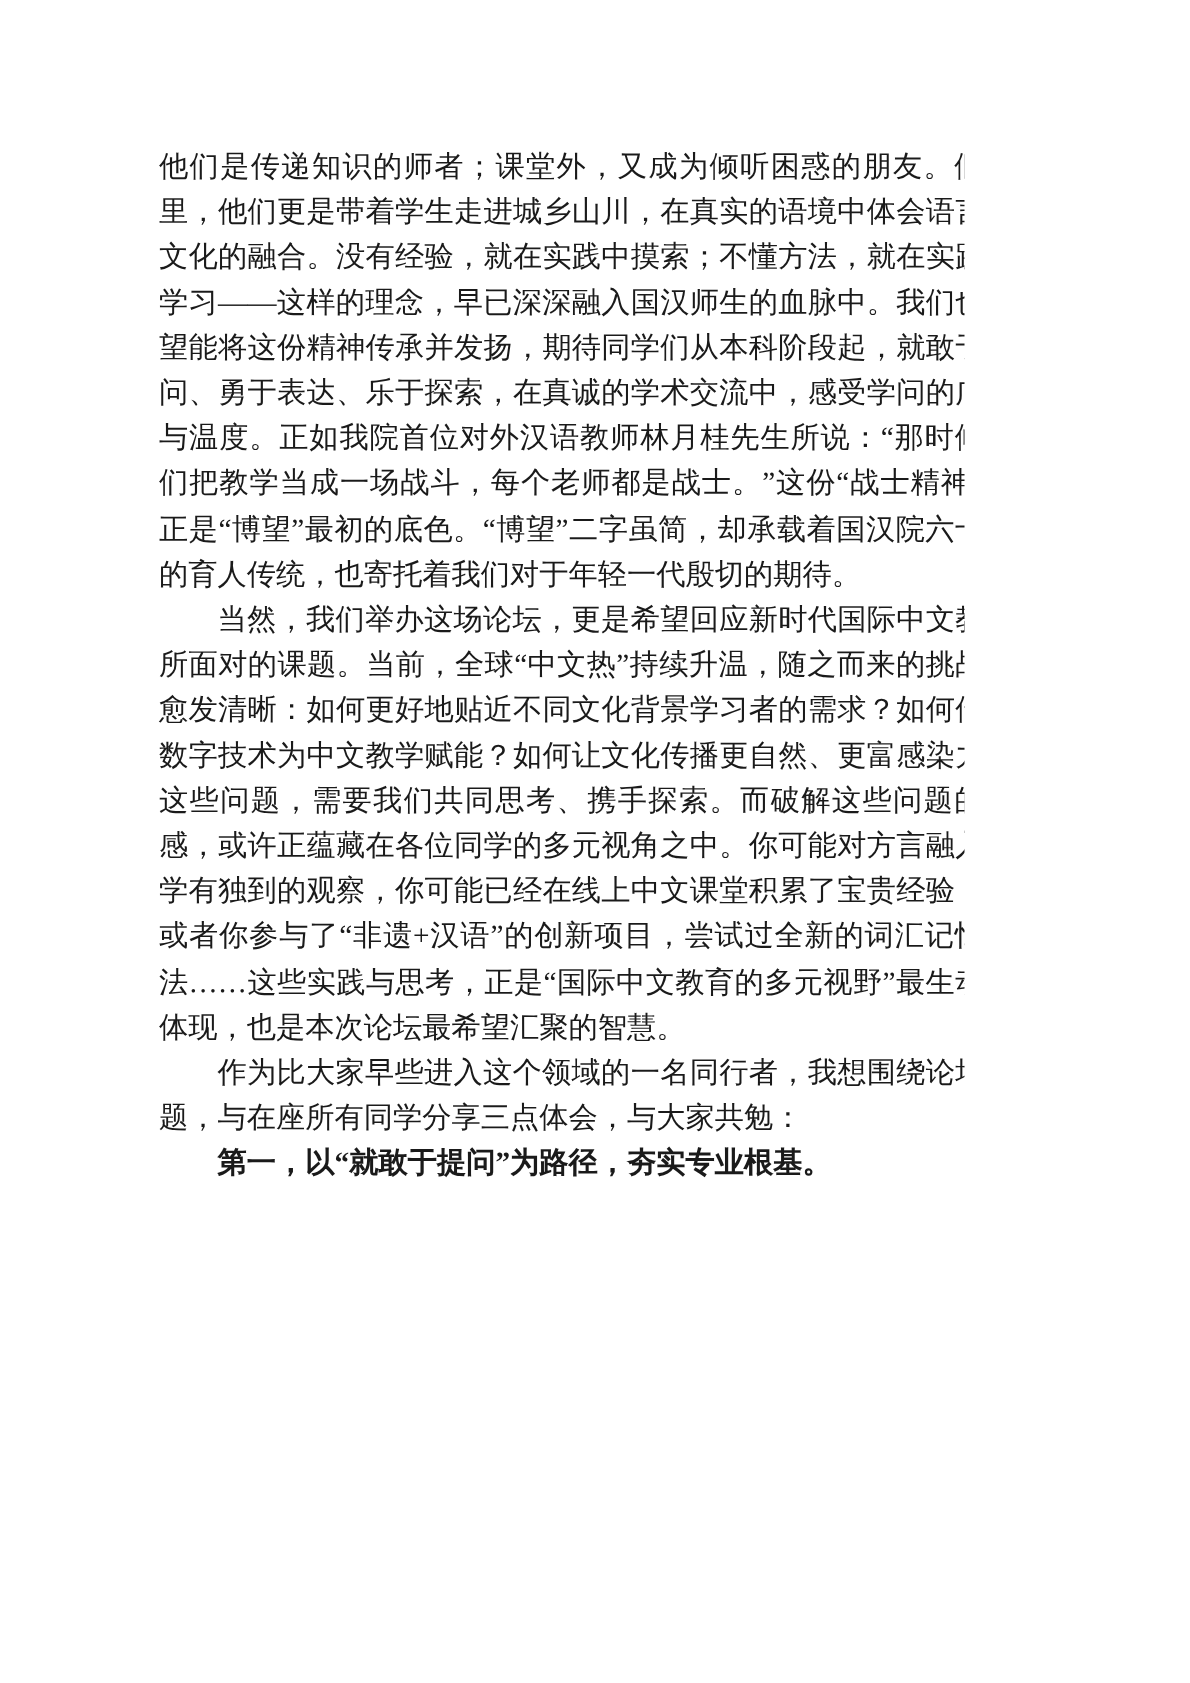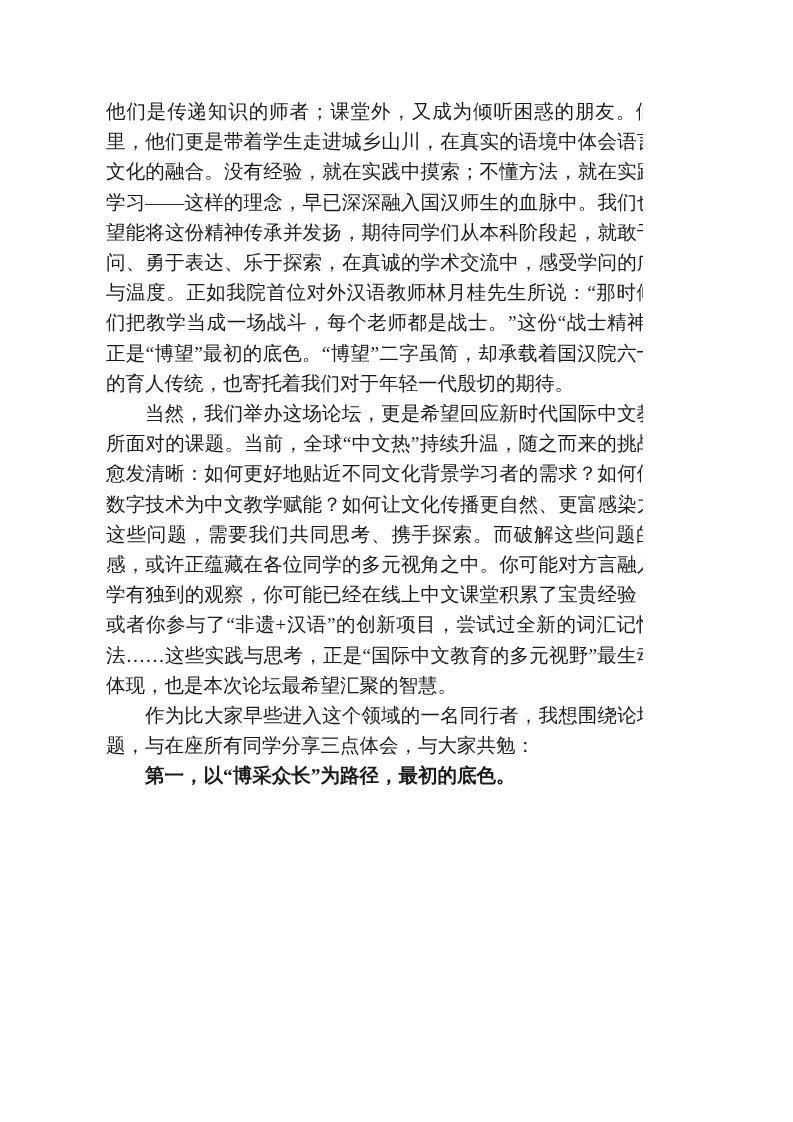--- a/index.html
+++ b/index.html
@@ -44,15 +44,15 @@
   }
 </style>
 </head>
 <body>
 
 <div class="page">
   <article class="doc-body" style="color: rgb(26, 26, 26);">
       <p class="">他们是传递知识的师者；课堂外，又成为倾听困惑的朋友。假期里，他们更是带着学生走进城乡山川，在真实的语境中体会语言与文化的融合。没有经验，就在实践中摸索；不懂方法，就在实践中学习——这样的理念，早已深深融入国汉师生的血脉中。我们也希望能将这份精神传承并发扬，期待同学们从本科阶段起，就敢于提问、勇于表达、乐于探索，在真诚的学术交流中，感受学问的广度与温度。正如我院首位对外汉语教师林月桂先生所说：“那时候我们把教学当成一场战斗，每个老师都是战士。”这份“战士精神”，正是“博望”最初的底色。“博望”二字虽简，却承载着国汉院六十载的育人传统，也寄托着我们对于年轻一代殷切的期待。</p>
       <p class="indent">当然，我们举办这场论坛，更是希望回应新时代国际中文教育所面对的课题。当前，全球“中文热”持续升温，随之而来的挑战也愈发清晰：如何更好地贴近不同文化背景学习者的需求？如何借助数字技术为中文教学赋能？如何让文化传播更自然、更富感染力？这些问题，需要我们共同思考、携手探索。而破解这些问题的灵感，或许正蕴藏在各位同学的多元视角之中。你可能对方言融入教学有独到的观察，你可能已经在线上中文课堂积累了宝贵经验，又或者你参与了“非遗+汉语”的创新项目，尝试过全新的词汇记忆方法……这些实践与思考，正是“国际中文教育的多元视野”最生动的体现，也是本次论坛最希望汇聚的智慧。</p>
       <p class="indent">作为比大家早些进入这个领域的一名同行者，我想围绕论坛主题，与在座所有同学分享三点体会，与大家共勉：</p>
-      <p class="indent bold">第一，以“博采众长”为路径，最初的底色。</p>
+      <p class="indent bold">第一，以“就敢于提问”为路径，夯实专业根基。</p>
     </article>
 </div>
 
 </body></html>

